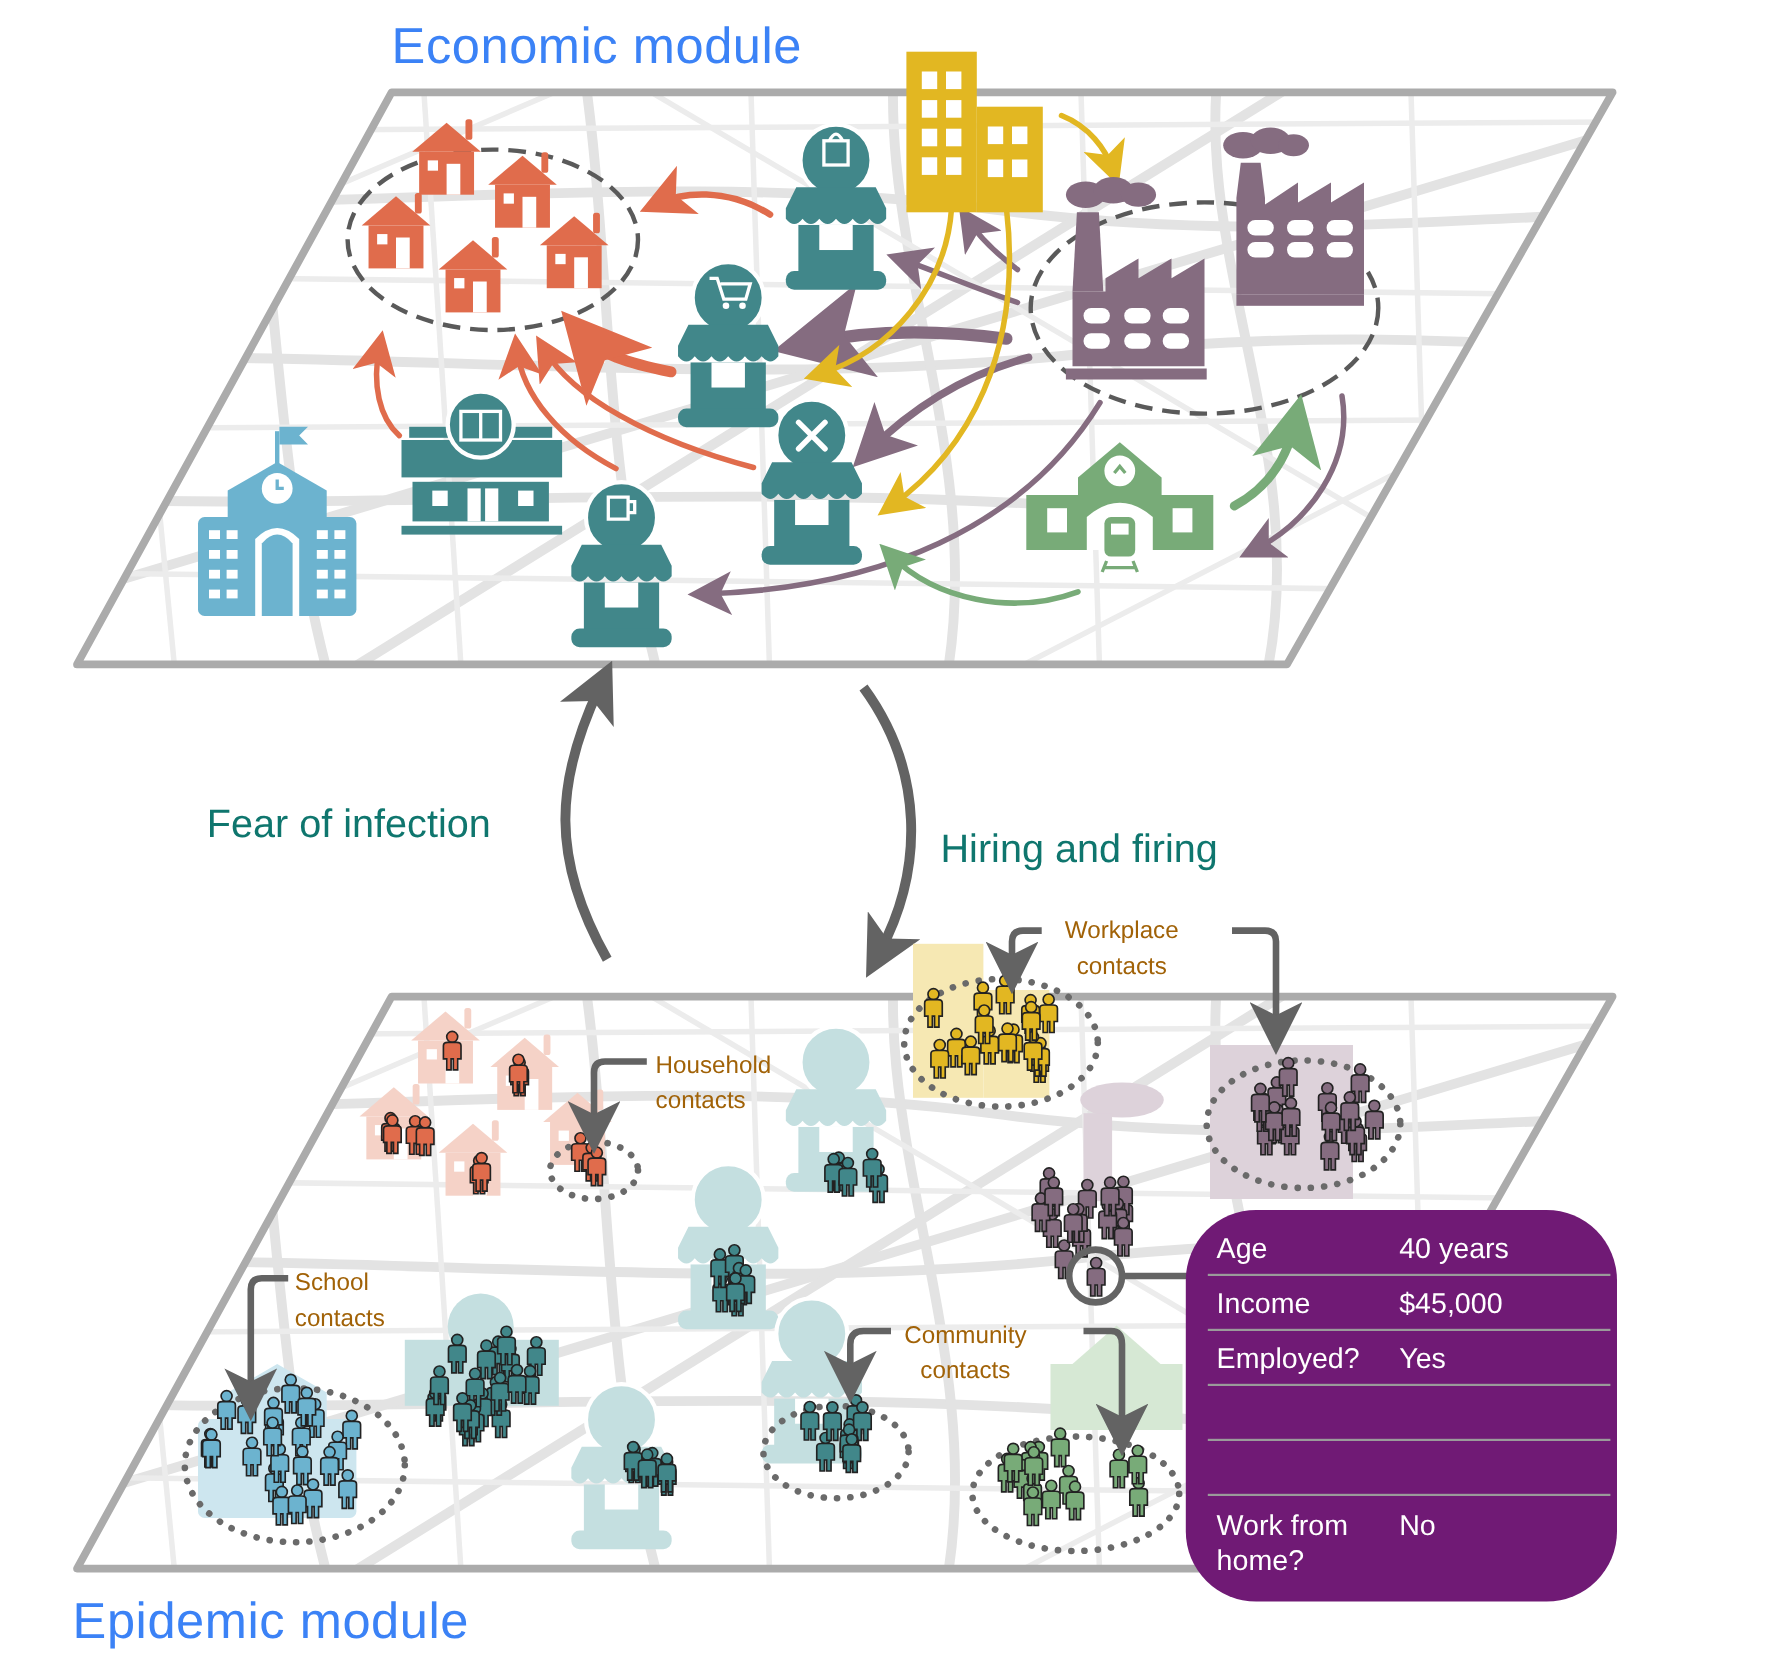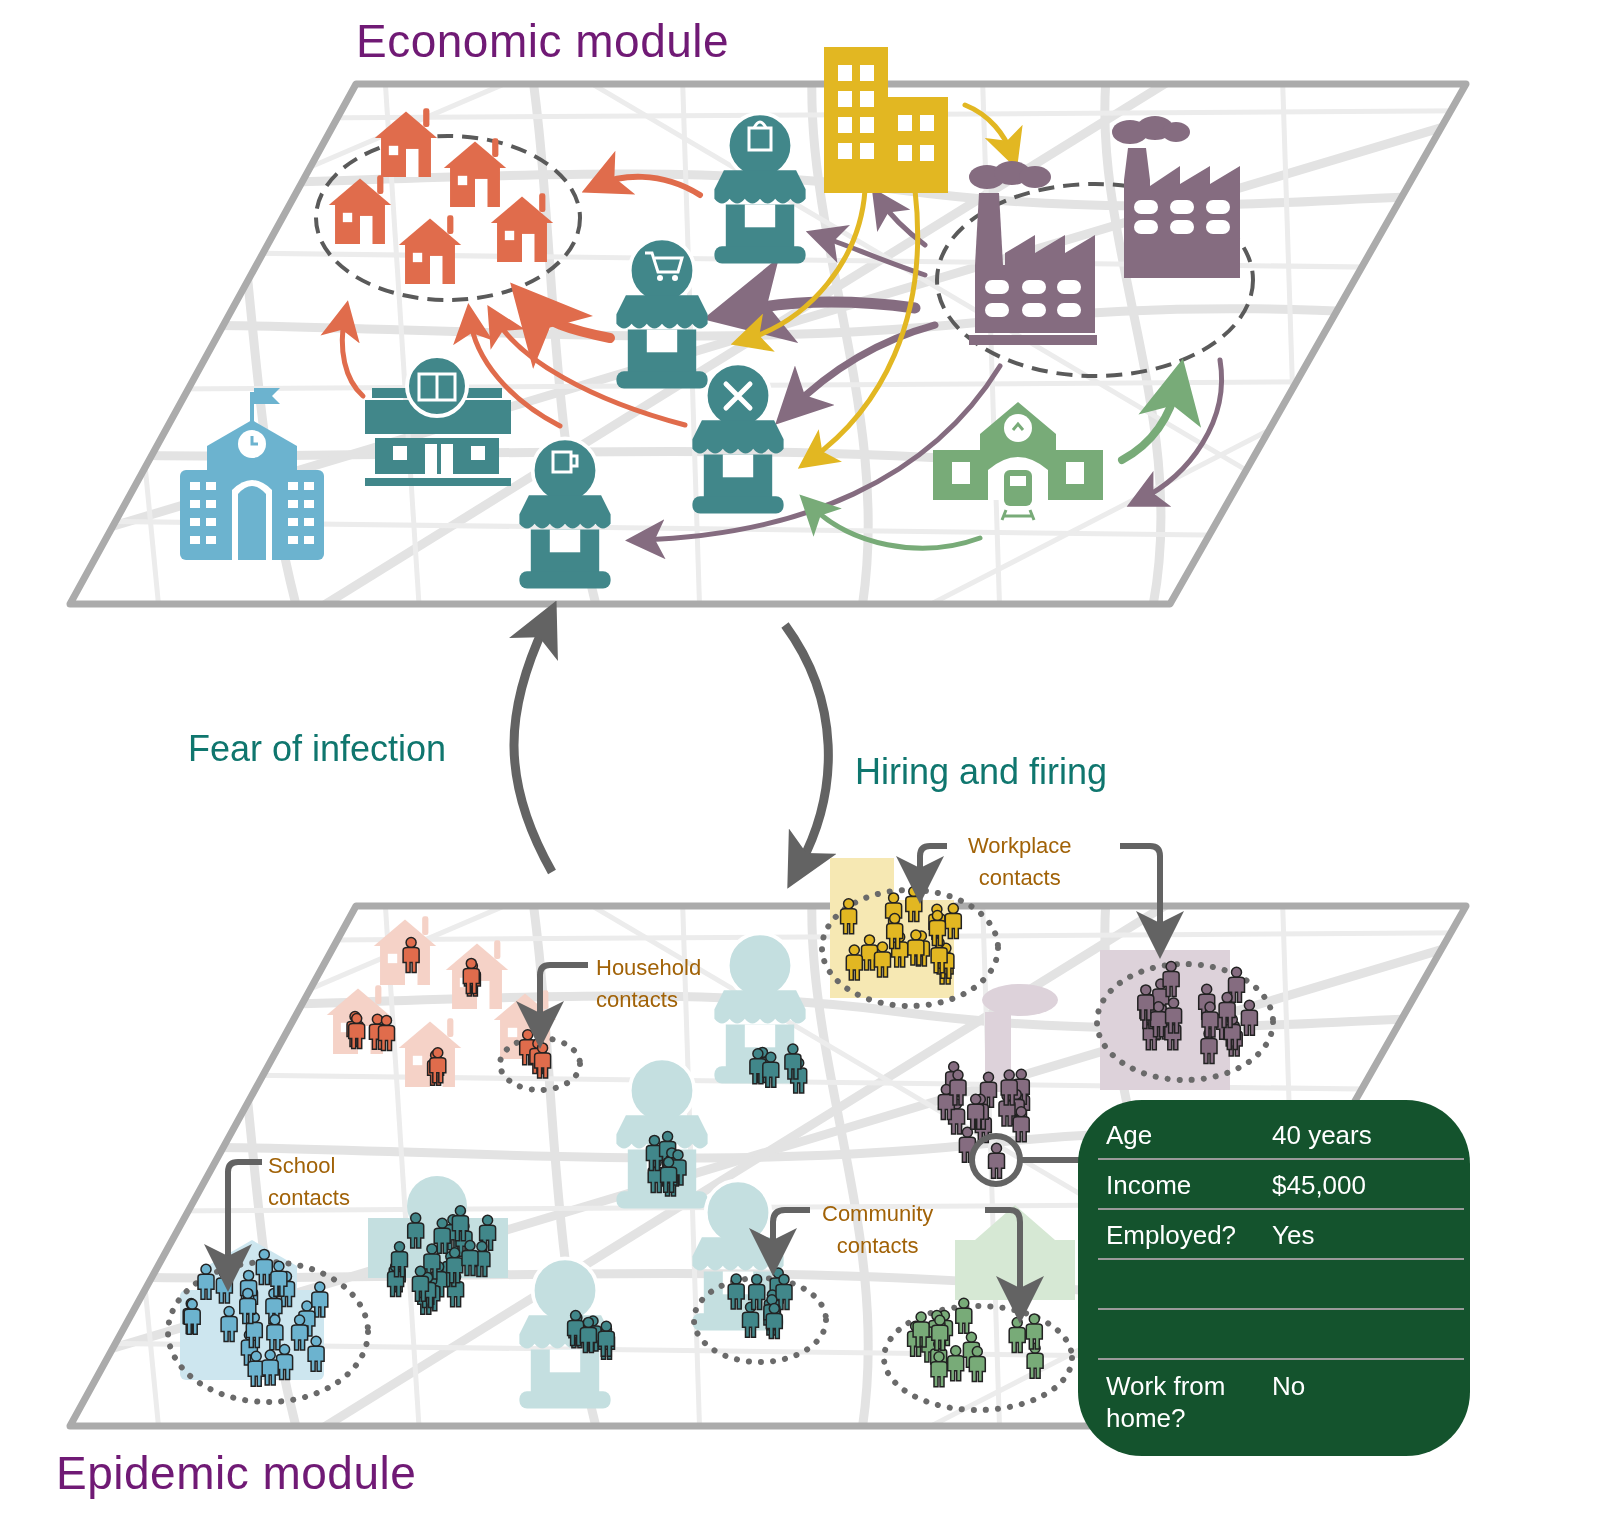--- a/index.html
+++ b/index.html
@@ -1,24 +1,24 @@
 <!DOCTYPE html>
 <html><head>
 <meta charset="utf-8">
 <style>
   html, body { margin:0; padding:0; background:#ffffff; }
   body { width:1614px; height:1522px; position:relative; overflow:hidden;
          font-family:"Liberation Sans", "DejaVu Sans", sans-serif; color:#4a4a4a; }
   svg.stage { position:absolute; left:0; top:0; }
-  .title { position:absolute; font-size:46px; color:#701a75; letter-spacing:0.5px; white-space:nowrap; }
+  .title { position:absolute; font-size:46px; color:#3b82f6; letter-spacing:0.5px; white-space:nowrap; }
   .loop-label { position:absolute; font-size:36px; color:#0f766e; white-space:nowrap; }
   .contact-label { position:absolute; font-size:22px; color:#a16207; line-height:32px; text-align:center; white-space:nowrap; }
   .contact-label.left { text-align:left; }
   .info-card { position:absolute; left:1078px; top:1100px; width:392px; height:356px;
-               background:#14532d; border-radius:64px 64px 64px 64px; color:#ffffff; }
+               background:#701a75; border-radius:64px 64px 64px 64px; color:#ffffff; }
   .info-row { position:absolute; left:28px; width:360px; font-size:26px; display:flex; }
   .info-row .k { width:166px; }
   .info-row .v { flex:1; }
   .info-sep { position:absolute; left:20px; width:366px; height:2px; background:#9a9a9a; }
 </style>
 </head>
 <body>
 
 <svg class="stage" width="1614" height="1522" viewBox="0 0 1614 1522">
   <defs>
@@ -473,21 +473,21 @@
     <path d="M947,846 L930,846 Q920,846 920,856 L920,880" marker-end="url(#ah-dark-s)"></path>
     <path d="M1120,846 L1150,846 Q1160,846 1160,856 L1160,935" marker-end="url(#ah-dark-s)"></path>
     <path d="M588,965 L550,965 Q540,965 540,975 L540,1025" marker-end="url(#ah-dark-s)"></path>
     <path d="M262,1162 L238,1162 Q228,1162 228,1172 L228,1268" marker-end="url(#ah-dark-s)"></path>
     <path d="M810,1210 L785,1210 Q773,1210 773,1222 L773,1252" marker-end="url(#ah-dark-s)"></path>
     <path d="M985,1210 L1010,1210 Q1020,1210 1020,1222 L1020,1300" marker-end="url(#ah-dark-s)"></path>
   </g>
 </svg>
 
 <div class="title" style="left:356px; top:14px;">Economic module</div>
-<div class="title" style="left:56px; top:1446px;">Epidemic module</div>
+<div class="title" style="left:66px; top:1446px;">Epidemic module</div>
 
 <div class="loop-label" style="left:188px; top:728px;">Fear of infection</div>
 <div class="loop-label" style="left:855px; top:728px;margin-top:23px;">Hiring and firing</div>
 
 <div class="contact-label" style="left:968px; top:830px;">
   <div>Workplace</div>
   <div>contacts</div>
 </div>
 <div class="contact-label left" style="left:596px; top:952px;">
   <div>Household</div>

